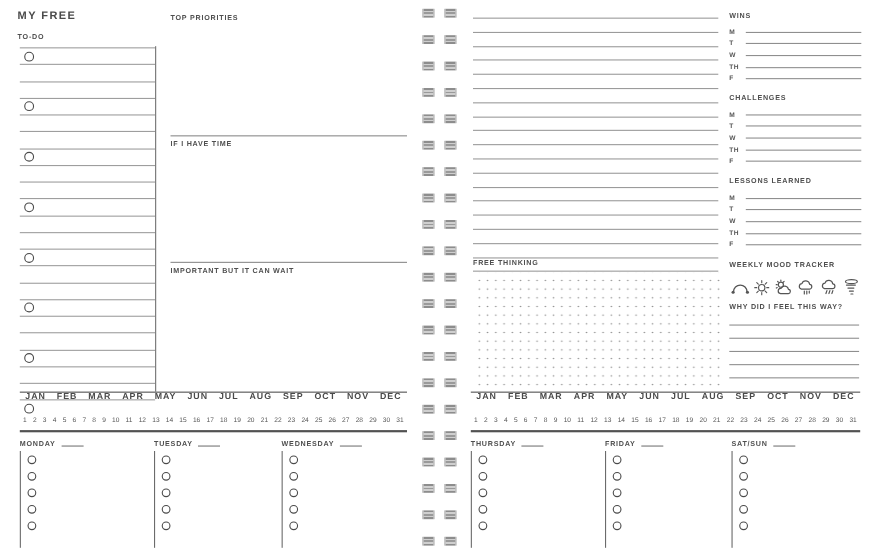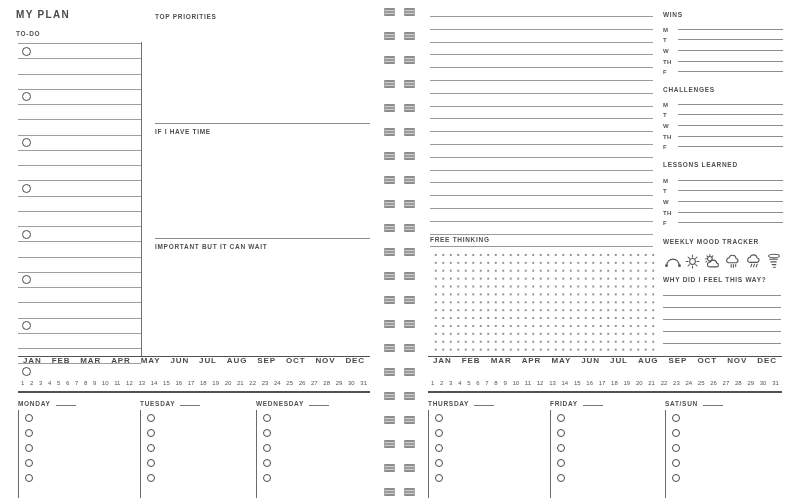--- a/index.html
+++ b/index.html
@@ -75,21 +75,21 @@
   .hole-col{position:absolute;top:0;width:11px;height:503px;}
   #hole-col-left{left:9px;} #hole-col-right{left:29px;}
   .hole{position:absolute;width:11px;height:8px;
         background:linear-gradient(to bottom,#8d8d8d 0 22%,#cfcfcf 22% 40%,#9a9a9a 40% 62%,#cfcfcf 62% 80%,#8d8d8d 80% 100%);
         border-left:1px solid #a5a5a5;border-right:1px solid #a5a5a5;box-sizing:border-box;}
 </style>
 </head>
 <body>
 
 <div class="page" id="left-page">
-  <div class="title">MY PLAN</div>
+  <div class="title">MY FREE</div>
   <div class="lbl" id="todo-label">TO-DO</div>
   <div id="todo-list">
       <div class="todo-row">
         <div class="circle"></div>
       </div>
       <div class="todo-row"></div>
       <div class="todo-row"></div>
       <div class="todo-row">
         <div class="circle"></div>
       </div>

